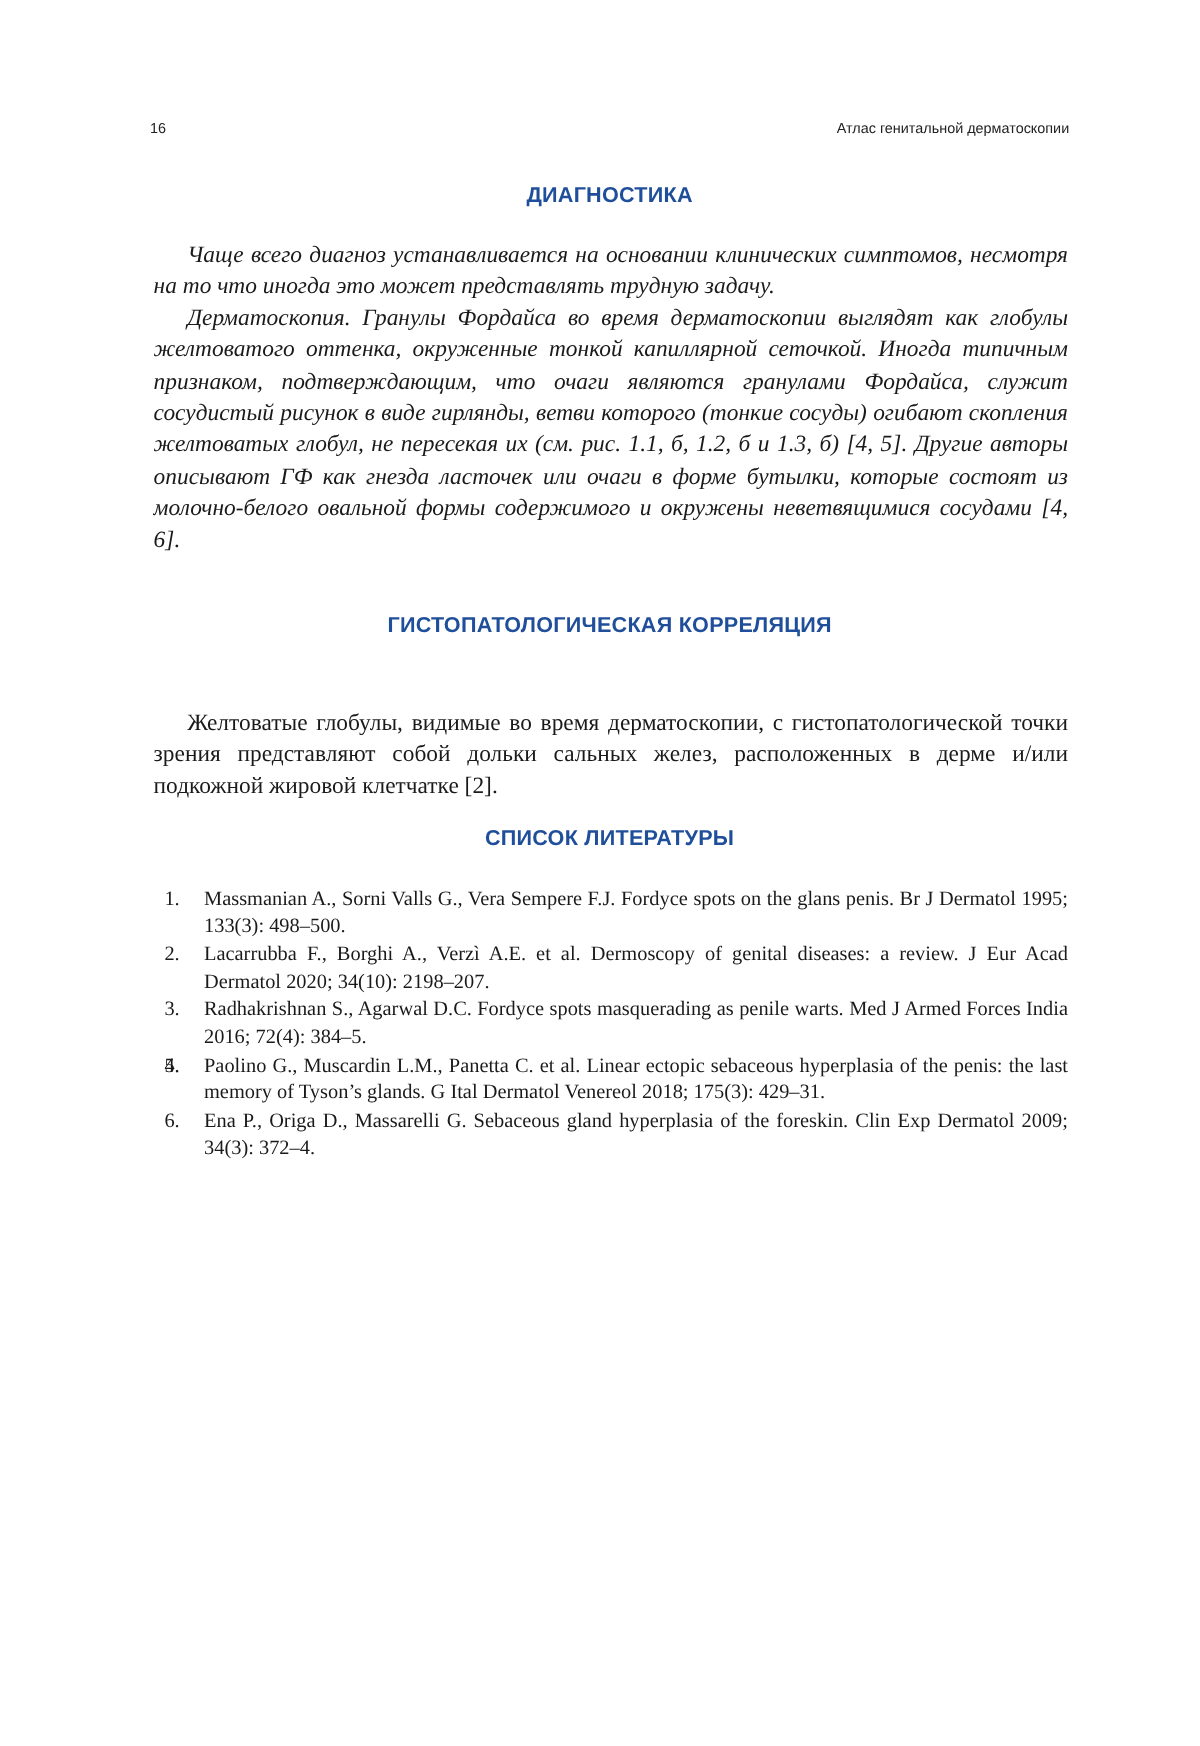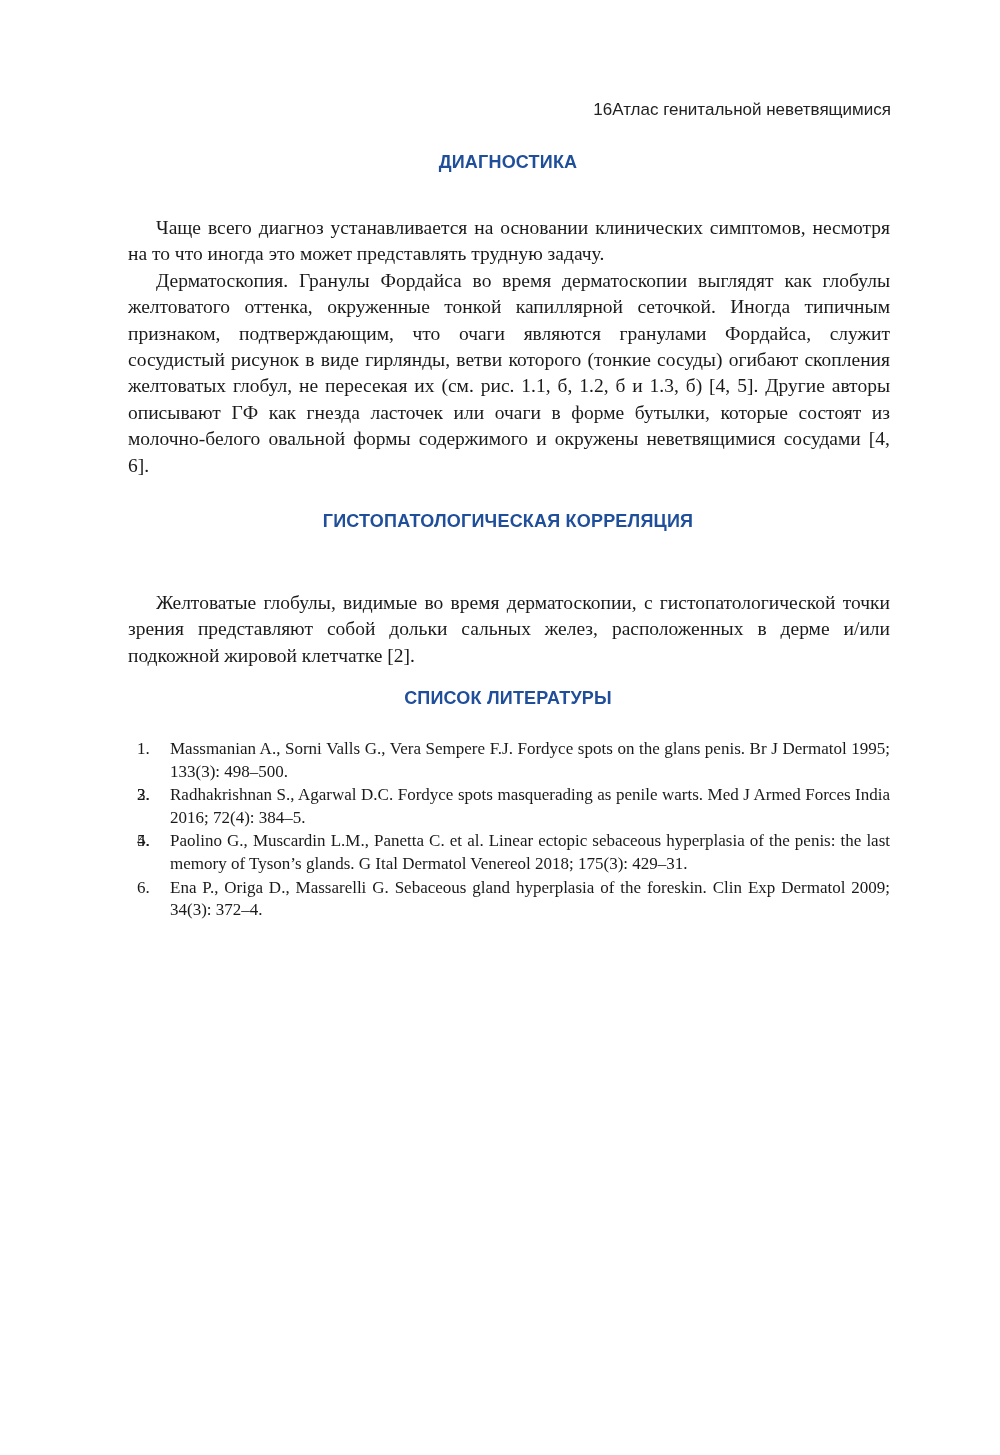--- a/index.html
+++ b/index.html
@@ -13,24 +13,24 @@
       position: relative;
       overflow: hidden;
       color: #1a1a1a;
     }
     .running-header {
       position: absolute;
       top: 100px;
       left: 125px;
       width: 766px;
       display: flex;
-      justify-content: flex-end;
+      justify-content: space-between;
       align-items: baseline;
       font-family: "Liberation Sans", sans-serif;
-      font-size: 17px;
+      font-size: 12px;
       color: #222;
     }
     .section-heading {
       position: absolute;
       left: 0;
       width: 1016px;
       text-align: center;
       font-family: "Liberation Sans", sans-serif;
       font-weight: bold;
       font-size: 18px;
@@ -74,42 +74,43 @@
       position: absolute;
       left: 9px;
       top: 0;
     }
   </style>
 </head>
 <body>
 
 <div class="running-header">
   <span>16</span>
-  <span>Атлас генитальной неветвящимися</span>
+  <span>Атлас генитальной дерматоскопии</span>
 </div>
 
 <h2 class="section-heading" style="top:152px;margin:0;">ДИАГНОСТИКА</h2>
-<div class="body-text" style="top:215px;">
+<div class="body-text" style="top:200px;font-style:italic;">
   <p>Чаще всего диагноз устанавливается на основании клинических симптомов, несмотря на то что иногда это может представлять трудную задачу.</p>
   <p>Дерматоскопия. Гранулы Фордайса во время дерматоскопии выглядят как глобулы желтоватого оттенка, окруженные тонкой капиллярной сеточкой. Иногда типичным признаком, подтверждающим, что очаги являются гранулами Фордайса, служит сосудистый рисунок в виде гирлянды, ветви которого (тонкие сосуды) огибают скопления желтоватых глобул, не пересекая их (см. рис. 1.1, б, 1.2, б и 1.3, б) [4, 5]. Другие авторы описывают ГФ как гнезда ласточек или очаги в форме бутылки, которые состоят из молочно-белого овальной формы содержимого и окружены неветвящимися сосудами [4, 6].</p>
 </div>
 
 <h2 class="section-heading" style="top:511px;margin:0;">ГИСТОПАТОЛОГИЧЕСКАЯ КОРРЕЛЯЦИЯ</h2>
 <div class="body-text" style="top:563px;margin-top:27px;">
   <p>Желтоватые глобулы, видимые во время дерматоскопии, с гистопатологической точки зрения представляют собой дольки сальных желез, расположенных в дерме и/или подкожной жировой клетчатке [2].</p>
 </div>
 
 <h2 class="section-heading" style="top:688px;margin:0;">СПИСОК ЛИТЕРАТУРЫ</h2>
 <ol class="refs">
   <li>
     <span class="ref-num">1.</span>
     <span>Massmanian A., Sorni Valls G., Vera Sempere F.J. Fordyce spots on the glans penis. Br J Dermatol 1995; 133(3): 498–500.</span>
   </li>
   <li>
     <span class="ref-num">2.</span>
+    <span>Lacarrubba F., Borghi A., Verzì A.E. et al. Dermoscopy of genital diseases: a review. J Eur Acad Dermatol 2020; 34(10): 2198–207.</span>
   </li>
   <li>
     <span class="ref-num">3.</span>
     <span>Radhakrishnan S., Agarwal D.C. Fordyce spots masquerading as penile warts. Med J Armed Forces India 2016; 72(4): 384–5.</span>
   </li>
   <li>
     <span class="ref-num">4.</span>
   </li>
   <li>
     <span class="ref-num">5.</span>

